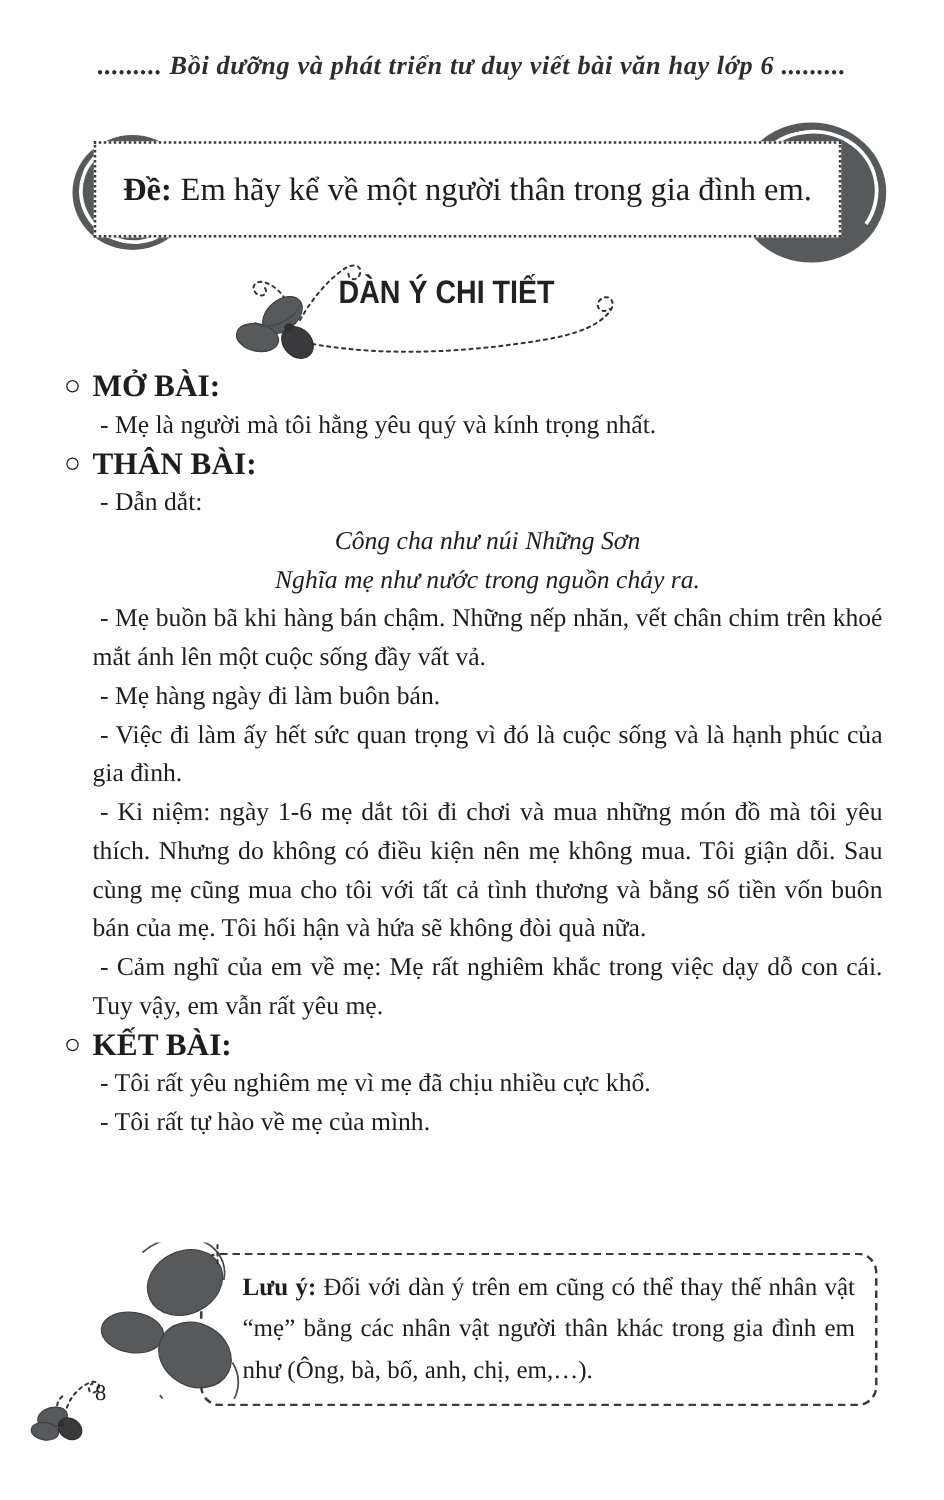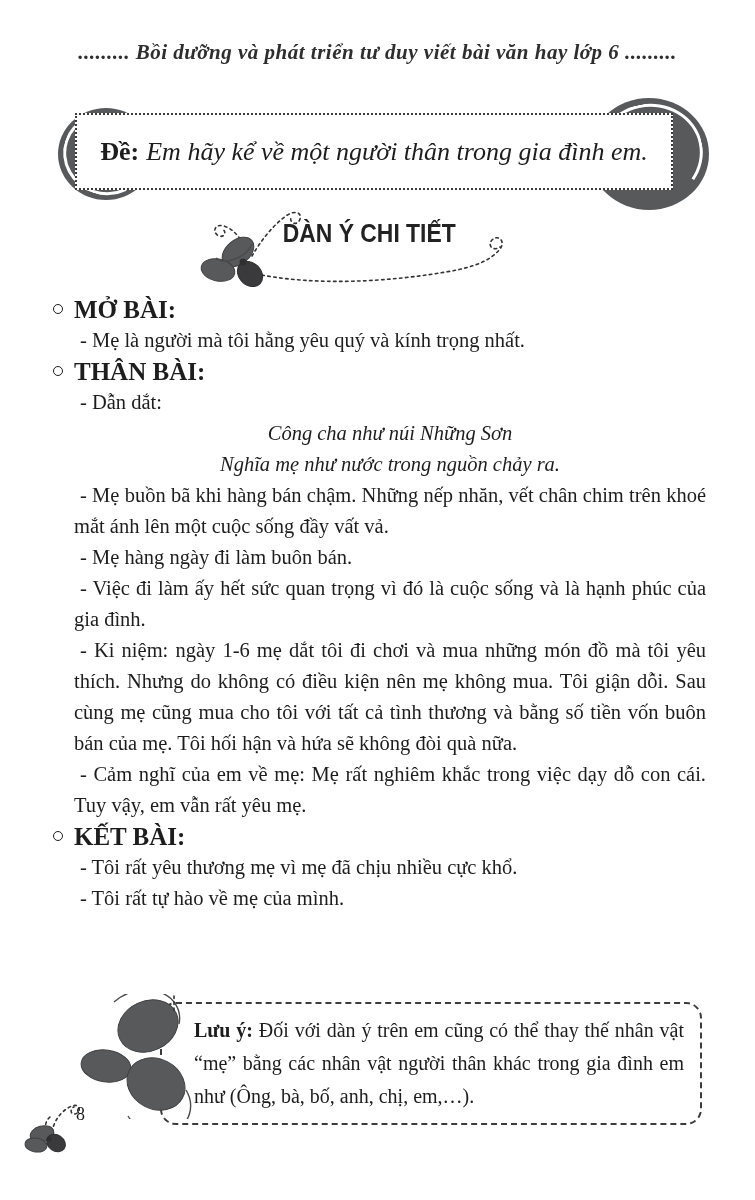--- a/index.html
+++ b/index.html
@@ -26,23 +26,23 @@
     content:"";position:absolute;inset:6px;border-radius:50%;
     border:3px solid transparent;border-right-color:#fff;border-top-color:#fff;
     transform:rotate(-12deg);
   }
   .prompt-box{
     position:absolute;left:17px;right:30px;top:13px;bottom:16px;background:#fff;
     border:2px dotted #3b3b3b;display:flex;align-items:center;justify-content:center;
     font-size:26px;
   }
   .prompt-label{font-weight:bold;margin-right:7px;}
-  .prompt-text{font-style:italic;}
+  .prompt-text{}
   
-  .flourish{position:absolute;top:200px;left:16px;width:706px;height:96px;}
+  .flourish{position:absolute;top:200px;left:4px;width:706px;height:96px;}
   .flourish svg{position:absolute;left:170px;top:0;}
   .flourish-title{
     position:absolute;left:0;width:100%;top:18px;text-align:center;
     font-family:"Liberation Sans",sans-serif;font-weight:bold;font-size:26px;color:#222;
   }
   .flourish-title span{display:inline-block;transform:scaleX(.88);}
   
   .outline{position:absolute;top:294px;left:74px;width:632px;font-size:20.5px;line-height:31px;}
   .sec-heading{position:relative;font-weight:bold;font-size:25px;}
   .bullet{
@@ -119,21 +119,21 @@
     <p class="item">- Mẹ buồn bã khi hàng bán chậm. Những nếp nhăn, vết chân chim trên khoé mắt ánh lên một cuộc sống đầy vất vả.</p>
     <p class="item">- Mẹ hàng ngày đi làm buôn bán.</p>
     <p class="item">- Việc đi làm ấy hết sức quan trọng vì đó là cuộc sống và là hạnh phúc của gia đình.</p>
     <p class="item">- Ki niệm: ngày 1-6 mẹ dắt tôi đi chơi và mua những món đồ mà tôi yêu thích. Nhưng do không có điều kiện nên mẹ không mua. Tôi giận dỗi. Sau cùng mẹ cũng mua cho tôi với tất cả tình thương và bằng số tiền vốn buôn bán của mẹ. Tôi hối hận và hứa sẽ không đòi quà nữa.</p>
     <p class="item">- Cảm nghĩ của em về mẹ: Mẹ rất nghiêm khắc trong việc dạy dỗ con cái. Tuy vậy, em vẫn rất yêu mẹ.</p>
 
     <div class="sec-heading">
       <span class="bullet"></span>
       <span>KẾT BÀI:</span>
     </div>
-    <p class="item">- Tôi rất yêu thương mẹ vì mẹ đã chịu nhiều cực khổ.</p>
+    <p class="item">- Tôi rất yêu nghiêm mẹ vì mẹ đã chịu nhiều cực khổ.</p>
     <p class="item">- Tôi rất tự hào về mẹ của mình.</p>
 
   </div>
 
   <div class="note-box">
     <svg class="note-flower" width="115" height="125" viewBox="0 0 115 125">
       <path class="thinline" d="M 34 8 A 40 32 -20 0 1 99 30"></path>
       <path class="thinline" d="M 48 122 A 34 30 25 0 0 106 96"></path>
       <ellipse class="petal" cx="68" cy="32" rx="31" ry="25" transform="rotate(-25 68 32)"></ellipse>
       <ellipse class="petal" cx="26" cy="72" rx="25" ry="16" transform="rotate(8 26 72)"></ellipse>

